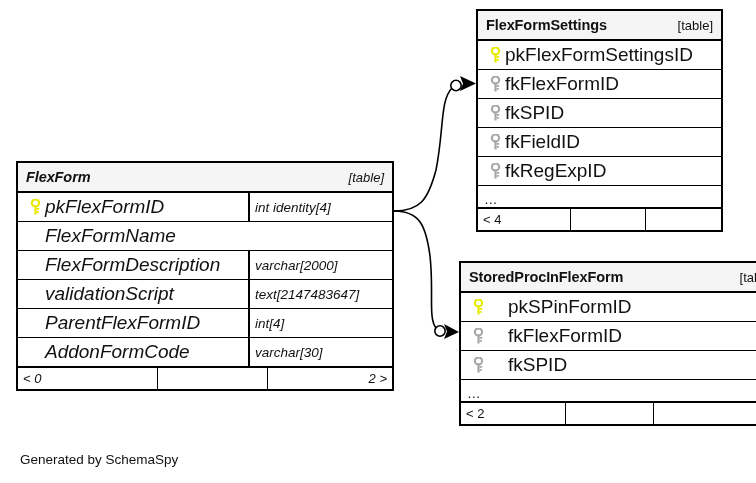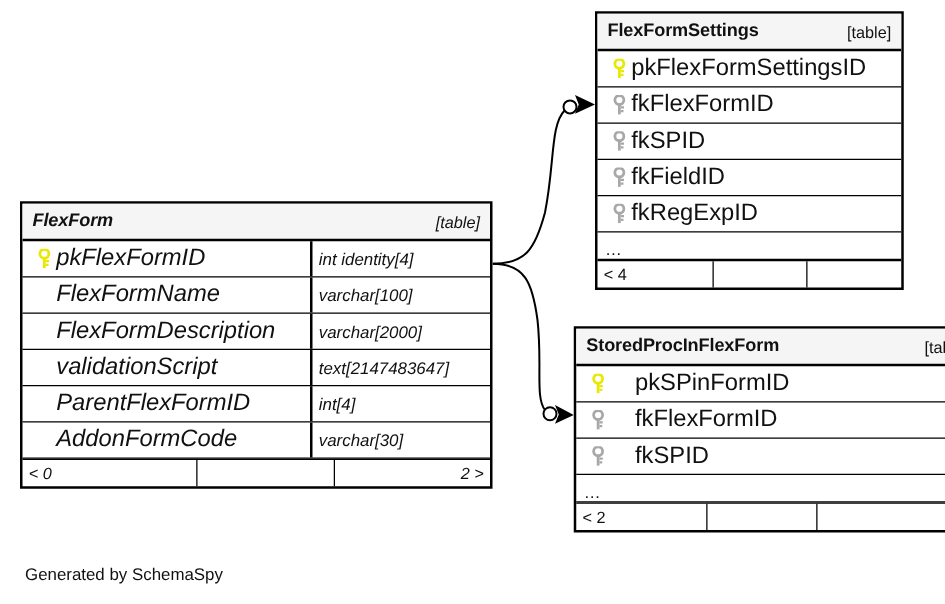--- a/index.html
+++ b/index.html
@@ -208,21 +208,20 @@
         <span class="colname-text">pkFlexFormID</span>
       </div>
       <div class="col-type">int identity[4]</div>
     </div>
 
     <div class="er-row">
       <div class="col-name">
         <span class="indent-slot"></span>
         <span class="colname-text">FlexFormName</span>
       </div>
-      <div class="col-type">varchar[100]</div>
     </div>
 
     <div class="er-row">
       <div class="col-name">
         <span class="indent-slot"></span>
         <span class="colname-text">FlexFormDescription</span>
       </div>
       <div class="col-type">varchar[2000]</div>
     </div>
 

